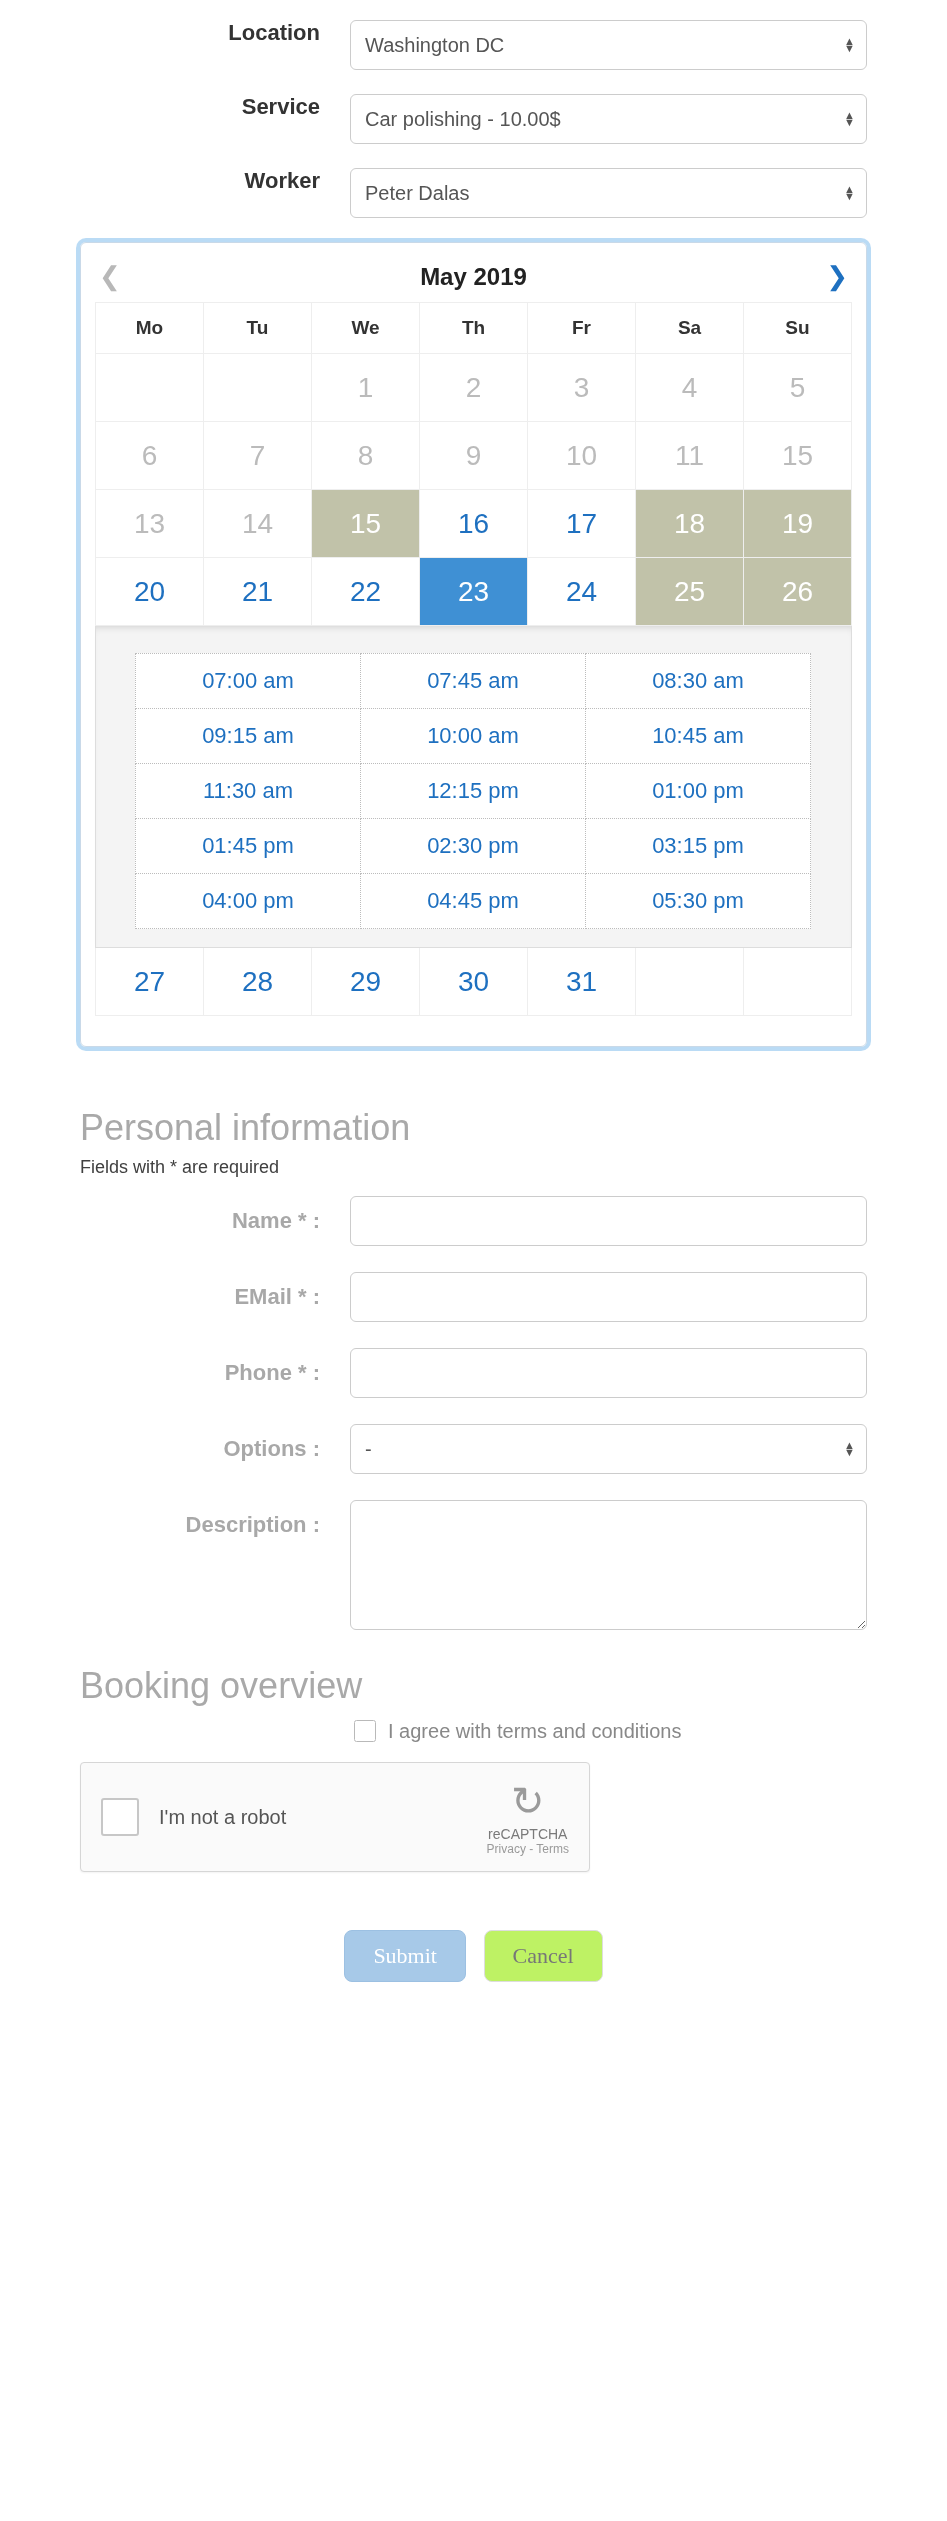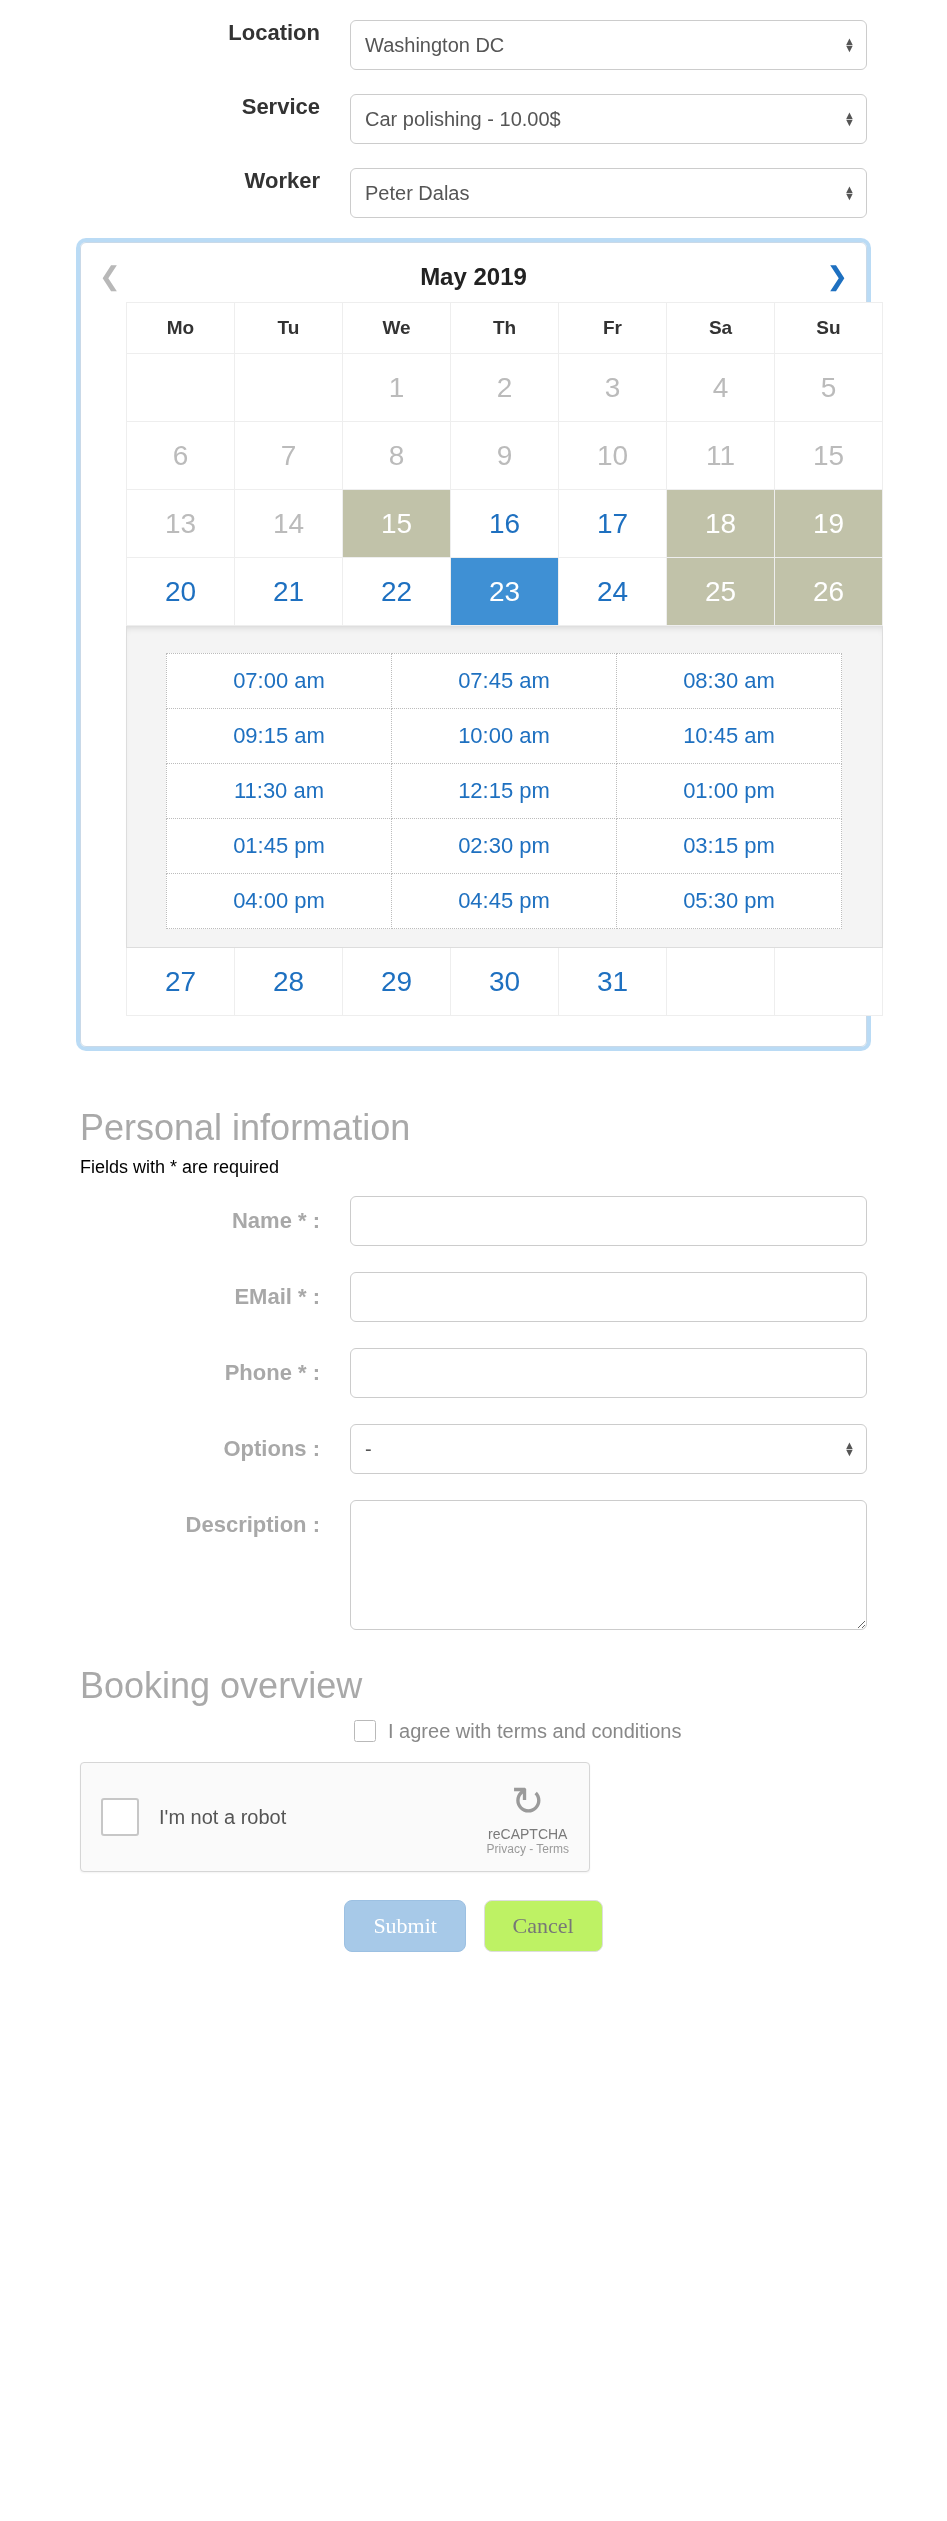--- a/index.html
+++ b/index.html
@@ -76,21 +76,20 @@
   .cal-nav.next { color: #1e70c0; }
   .cal-title {
     font-weight: 700;
     font-size: 24px;
     color: #222;
   }
   table.cal {
     width: 100%;
     border-collapse: collapse;
     table-layout: fixed;
-    margin-left: 31px;
   }
   table.cal th {
     font-weight: 700;
     font-size: 19px;
     color: #333;
     padding: 14px 0;
     border: 1px solid #eee;
     background: #fff;
   }
   table.cal td {
@@ -134,21 +133,21 @@
     margin: -1px 0 0 -1px;
   }
 
   
   h2.section {
     color: #a9a9a9;
     font-weight: 400;
     font-size: 36px;
     margin: 30px 0 8px 0;
   }
-  .hint { color: #000000; font-size: 18px; margin-bottom: 18px; }
+  .hint { color: #404040; font-size: 18px; margin-bottom: 18px; }
 
   .pi-row {
     display: flex;
     align-items: flex-start;
     margin-bottom: 26px;
   }
   .pi-row .pi-label {
     width: 270px;
     text-align: right;
     padding-right: 30px;
@@ -170,21 +169,21 @@
 
   .recaptcha {
     width: 510px;
     height: 110px;
     border: 1px solid #d6d6d6;
     border-radius: 4px;
     background: #fafafa;
     display: flex;
     align-items: center;
     padding: 0 20px;
-    margin-bottom: 28px;
+    margin-bottom: 58px;
     box-shadow: 0 1px 2px rgba(0,0,0,0.05);
   }
   .recaptcha .rc-box {
     width: 38px; height: 38px;
     border: 2px solid #c7c7c7;
     border-radius: 3px;
     background: #fff;
     margin-right: 20px;
   }
   .recaptcha .rc-text { color: #555; font-size: 20px; flex: 1; }

